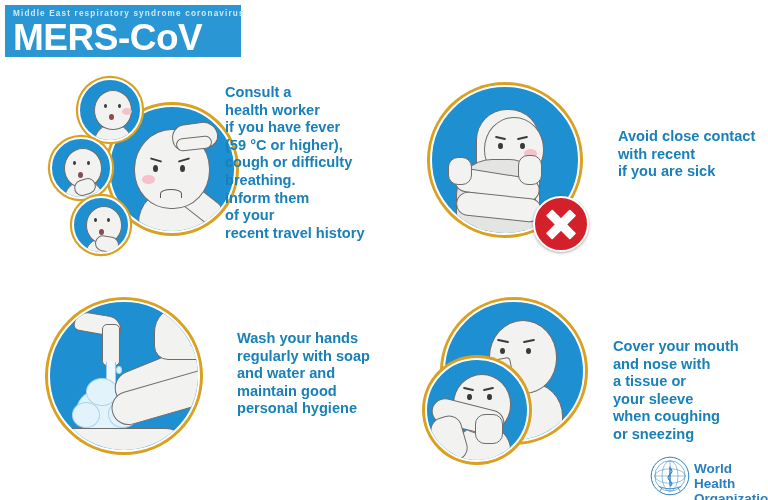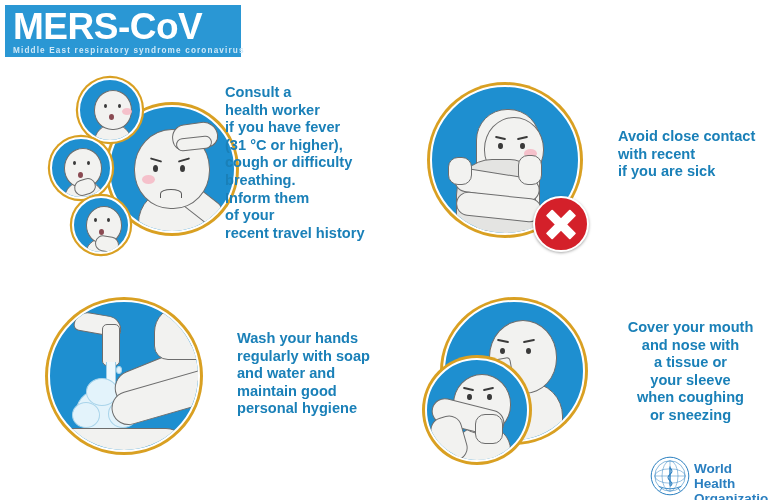--- a/index.html
+++ b/index.html
@@ -88,22 +88,22 @@
   #who-emblem{position:absolute;left:0;top:0;width:40px;height:40px;}
   #who-name{
     position:absolute;left:44px;top:5px;color:#2a7fc0;font-weight:bold;
     font-size:13.5px;line-height:15px;white-space:pre-line;
   }
 </style>
 </head>
 <body>
 
 <div id="title-banner">
+  <div id="title-sub">Middle East respiratory syndrome coronavirus</div>
   <div id="title-main">MERS-CoV</div>
-  <div id="title-sub">Middle East respiratory syndrome coronavirus</div>
 </div>
 
 <div class="panel">
 
   <div class="disc" style="left:108px;top:105px;width:128px;height:128px;">
 
     <div class="body-sh" style="left:28px;top:82px;width:72px;height:60px;border-radius:34px 34px 0 0;"></div>
 
     <div class="body-sh" style="left:62px;top:84px;width:52px;height:22px;border-radius:12px;transform:rotate(38deg);"></div>
 
@@ -143,21 +143,21 @@
     <div class="head" style="left:12px;top:8px;width:34px;height:36px;"></div>
     <div class="eye" style="left:20px;top:20px;width:3px;height:4px;"></div>
     <div class="eye" style="left:33px;top:20px;width:3px;height:4px;"></div>
     <div class="mouth-o" style="left:25px;top:31px;width:5px;height:6px;"></div>
     <div class="body-sh" style="left:21px;top:38px;width:22px;height:14px;border-radius:8px;transform:rotate(10deg);"></div>
   </div>
 
   <div class="panel-text" style="left:225px;top:84px;width:185px;">Consult a
 health worker
 if you have fever
-(31 °C or higher),
+(59 °C or higher),
 cough or difficulty
 breathing.
 Inform them
 of your
 recent travel history</div>
 </div>
 
 <div class="panel">
 
   <div class="disc" style="left:430px;top:85px;width:150px;height:150px;">
@@ -246,21 +246,21 @@
     <div class="eye" style="left:40px;top:34px;width:4.5px;height:6px;"></div>
     <div class="eye" style="left:60px;top:34px;width:4.5px;height:6px;"></div>
     <div class="brow" style="left:36px;top:28px;width:11px;height:2.2px;transform:rotate(12deg);"></div>
     <div class="brow" style="left:56px;top:28px;width:11px;height:2.2px;transform:rotate(-12deg);"></div>
 
     <div class="body-sh" style="left:4px;top:44px;width:72px;height:24px;border-radius:13px;transform:rotate(14deg);"></div>
     <div class="body-sh" style="left:6px;top:56px;width:30px;height:44px;border-radius:13px;transform:rotate(-16deg);"></div>
     <div class="body-sh" style="left:48px;top:54px;width:26px;height:28px;border-radius:10px;"></div>
   </div>
 
-  <div class="panel-text" style="left:613px;top:319px;width:155px;text-align:center;">Cover your mouth
+  <div class="panel-text" style="left:613px;top:338px;width:155px;">Cover your mouth
 and nose with
 a tissue or
 your sleeve
 when coughing
 or sneezing</div>
 </div>
 
 <div id="who-logo">
   <svg id="who-emblem" viewBox="0 0 100 100" aria-hidden="true">
     <circle cx="50" cy="50" r="47" fill="none" stroke="#2a7fc0" stroke-width="2.5"></circle>

